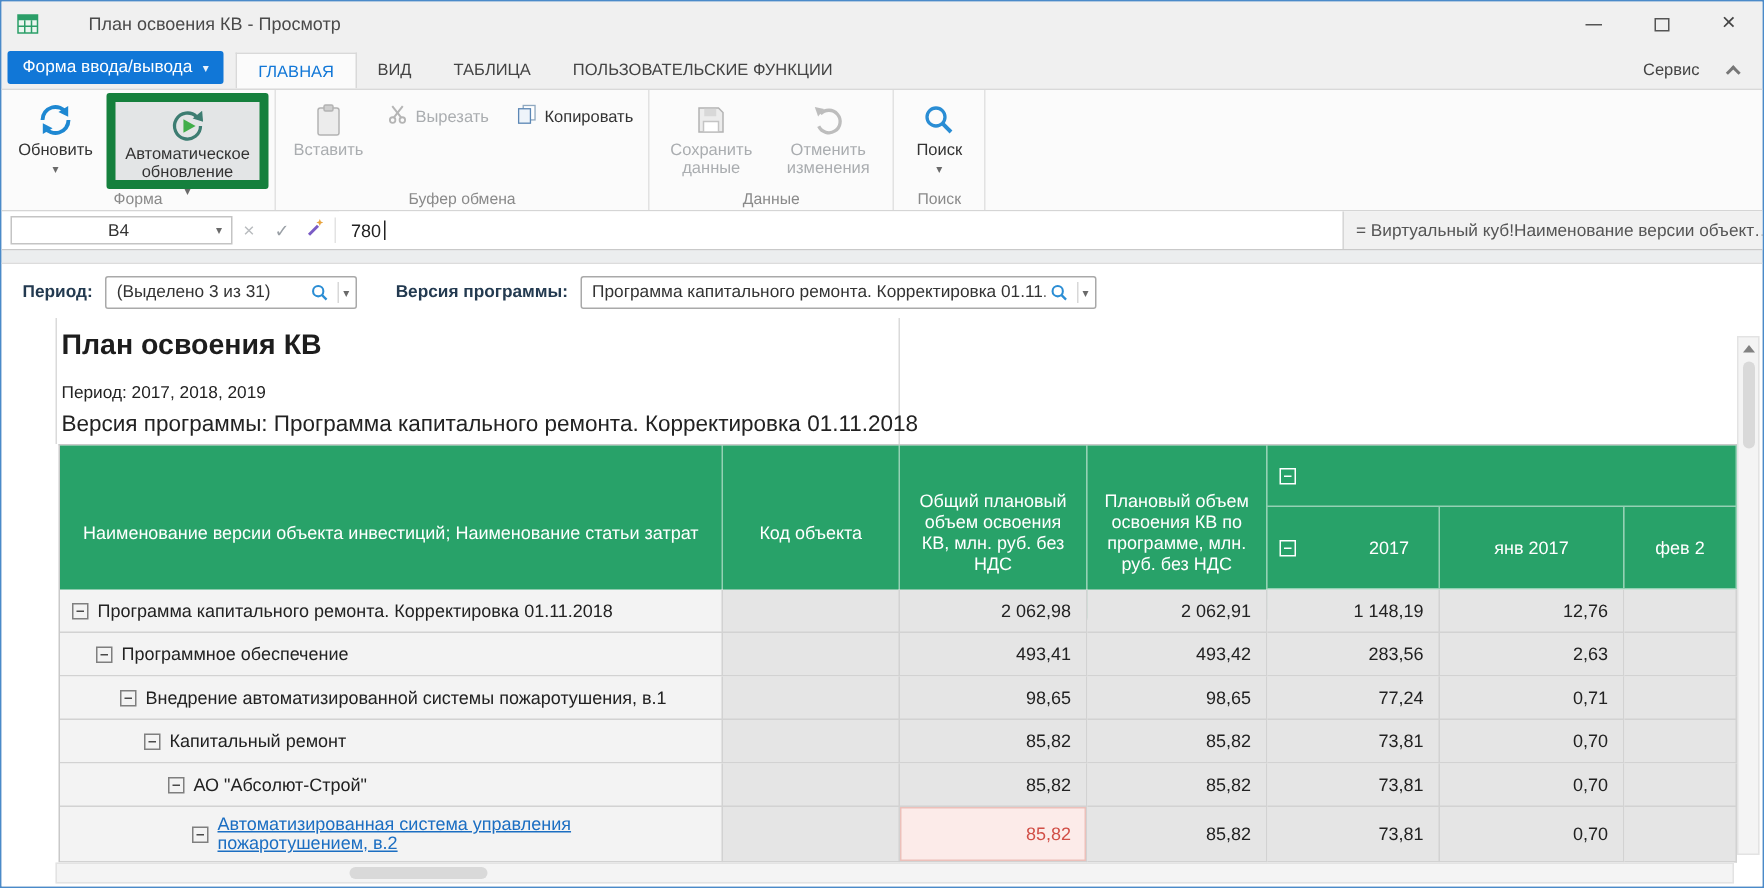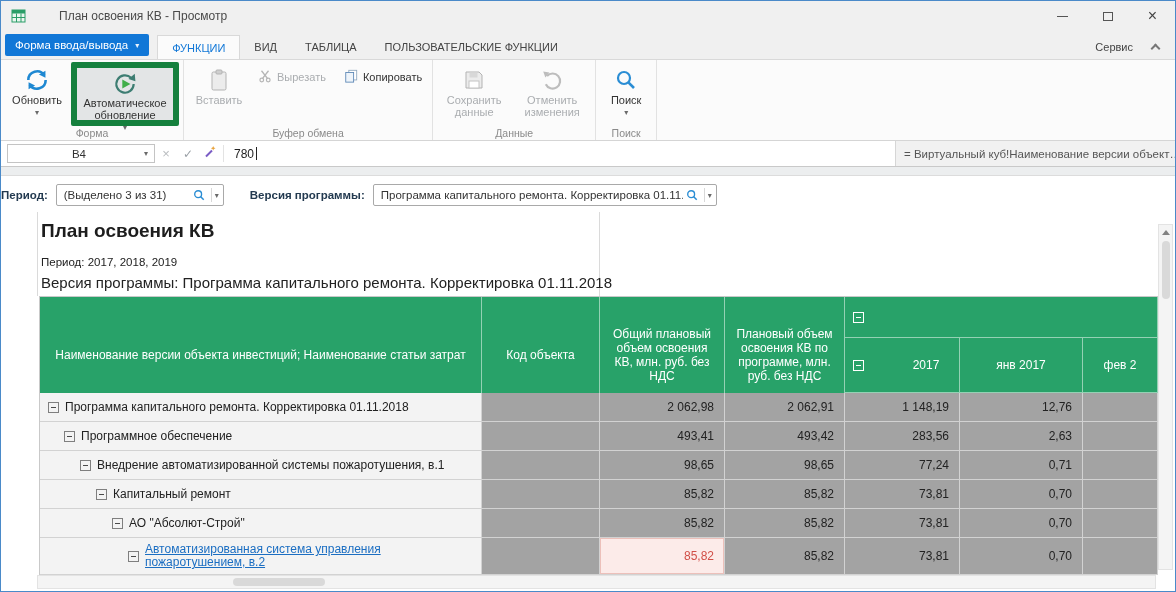--- a/index.html
+++ b/index.html
@@ -58,21 +58,21 @@
   .finput{ flex:1; display:flex; align-items:center; padding-left:8px; font-size:12px; color:#222; background:#fff; }
   .cursor{ display:inline-block; width:1px; height:13px; background:#222; margin-left:2px; }
   .fhint{ width:280px; flex:none; background:#f1f1f1; border-left:1px solid #d6d6d6; display:flex; align-items:center;
           padding:0 8px; font-size:11.5px; color:#555; white-space:nowrap; overflow:hidden; }
 
   .gapstrip{ height:8px; background:#eceeef; flex:none; }
 
   
   .content{ flex:1; background:#fff; position:relative; border-top:1px solid #dcdcdc; overflow:hidden; }
 
-  .filters{ position:absolute; top:6px; left:0; right:0; height:26px; display:flex; align-items:center; }
+  .filters{ position:absolute; top:6px; left:0; right:0; height:26px; display:flex; align-items:center; padding-left:14px; }
   .flabel{ font-size:11.5px; font-weight:bold; color:#233a50; margin-right:8px; }
   .combo{ height:22px; border:1px solid #a9a9a9; border-radius:2px; background:#fff; display:flex; align-items:center;
           padding:0 4px 0 7px; font-size:11.5px; color:#333; }
   .combo-text{ flex:1; white-space:nowrap; overflow:hidden; }
   .combo .mag{ display:inline-flex; margin:0 3px; }
   .combo .vsep{ width:1px; height:14px; background:#d8d8d8; margin:0 3px; }
 
   .rpt-title{ position:absolute; left:40px; top:44px; font-size:19px; font-weight:bold; color:#1d1d1d; }
   .rpt-meta1{ position:absolute; left:40px; top:80px; font-size:11.5px; color:#222; }
   .rpt-meta2{ position:absolute; left:40px; top:98px; font-size:15px; color:#222; }
@@ -95,21 +95,21 @@
   .c-year.th{ justify-content:flex-start; padding-left:8px;gap:48px; }
   .c-year .yr{ flex:1; text-align:center; margin-right:13px; }
 
   .expbox{ display:inline-block; width:11px; height:11px; border:1px solid #7f7f7f; position:relative; flex:none; }
   .expbox::after{ content:""; position:absolute; left:2px; right:2px; top:4px; border-top:1px solid #4a4a4a; }
   .expbox.white{ border-color:#fff; }
   .expbox.white::after{ border-color:#fff; }
 
   .tbody .trow{ display:flex; }
   .td{ border-right:1px solid #d2d2d2; border-bottom:1px solid #d2d2d2; display:flex; align-items:center;
-       font-size:12px; color:#222; background:#a3a3a3; flex:none; overflow:hidden; }
+       font-size:12px; color:#222; background:#e5e5e5; flex:none; overflow:hidden; }
   .td.c-name{ background:#f3f3f3; padding-right:8px; line-height:13px; }
   .td .expbox{ margin-right:6px; }
   .td.num{ justify-content:flex-end; padding-right:10px; }
   .rowlabel{ flex:1; min-width:0; }
   .rowlabel.link{ color:#1b6ec2; text-decoration:underline; }
   .td.selcell{ background:#fcebe9; color:#d14f47; box-shadow:inset 0 0 0 1px #ecc0ba; }
 
   
   .hscroll{ position:absolute; left:36px; top:399px; width:1119px; height:14px; background:#f4f4f4; border:1px solid #e3e3e3; }
   .hthumb{ position:absolute; left:195px; top:2px; width:92px; height:8px; background:#d9d9d9; border-radius:4px; }
@@ -145,21 +145,21 @@
           <span class="closex">×</span>
         </span>
     </div>
   </div>
 
   <div class="tabrow">
     <div class="menu-btn">
       <span>Форма ввода/вывода</span>
       <span class="caret">▾</span>
     </div>
-    <div class="tab active">ФУНКЦИИ</div>
+    <div class="tab active">ГЛАВНАЯ</div>
     <div class="tab">ВИД</div>
     <div class="tab">ТАБЛИЦА</div>
     <div class="tab">ПОЛЬЗОВАТЕЛЬСКИЕ ФУНКЦИИ</div>
     <div class="tabspacer"></div>
     <div class="tab-right">Сервис</div>
     <div class="collapse-btn">
         <span class="chev-up"></span>
       </div>
   </div>
 

